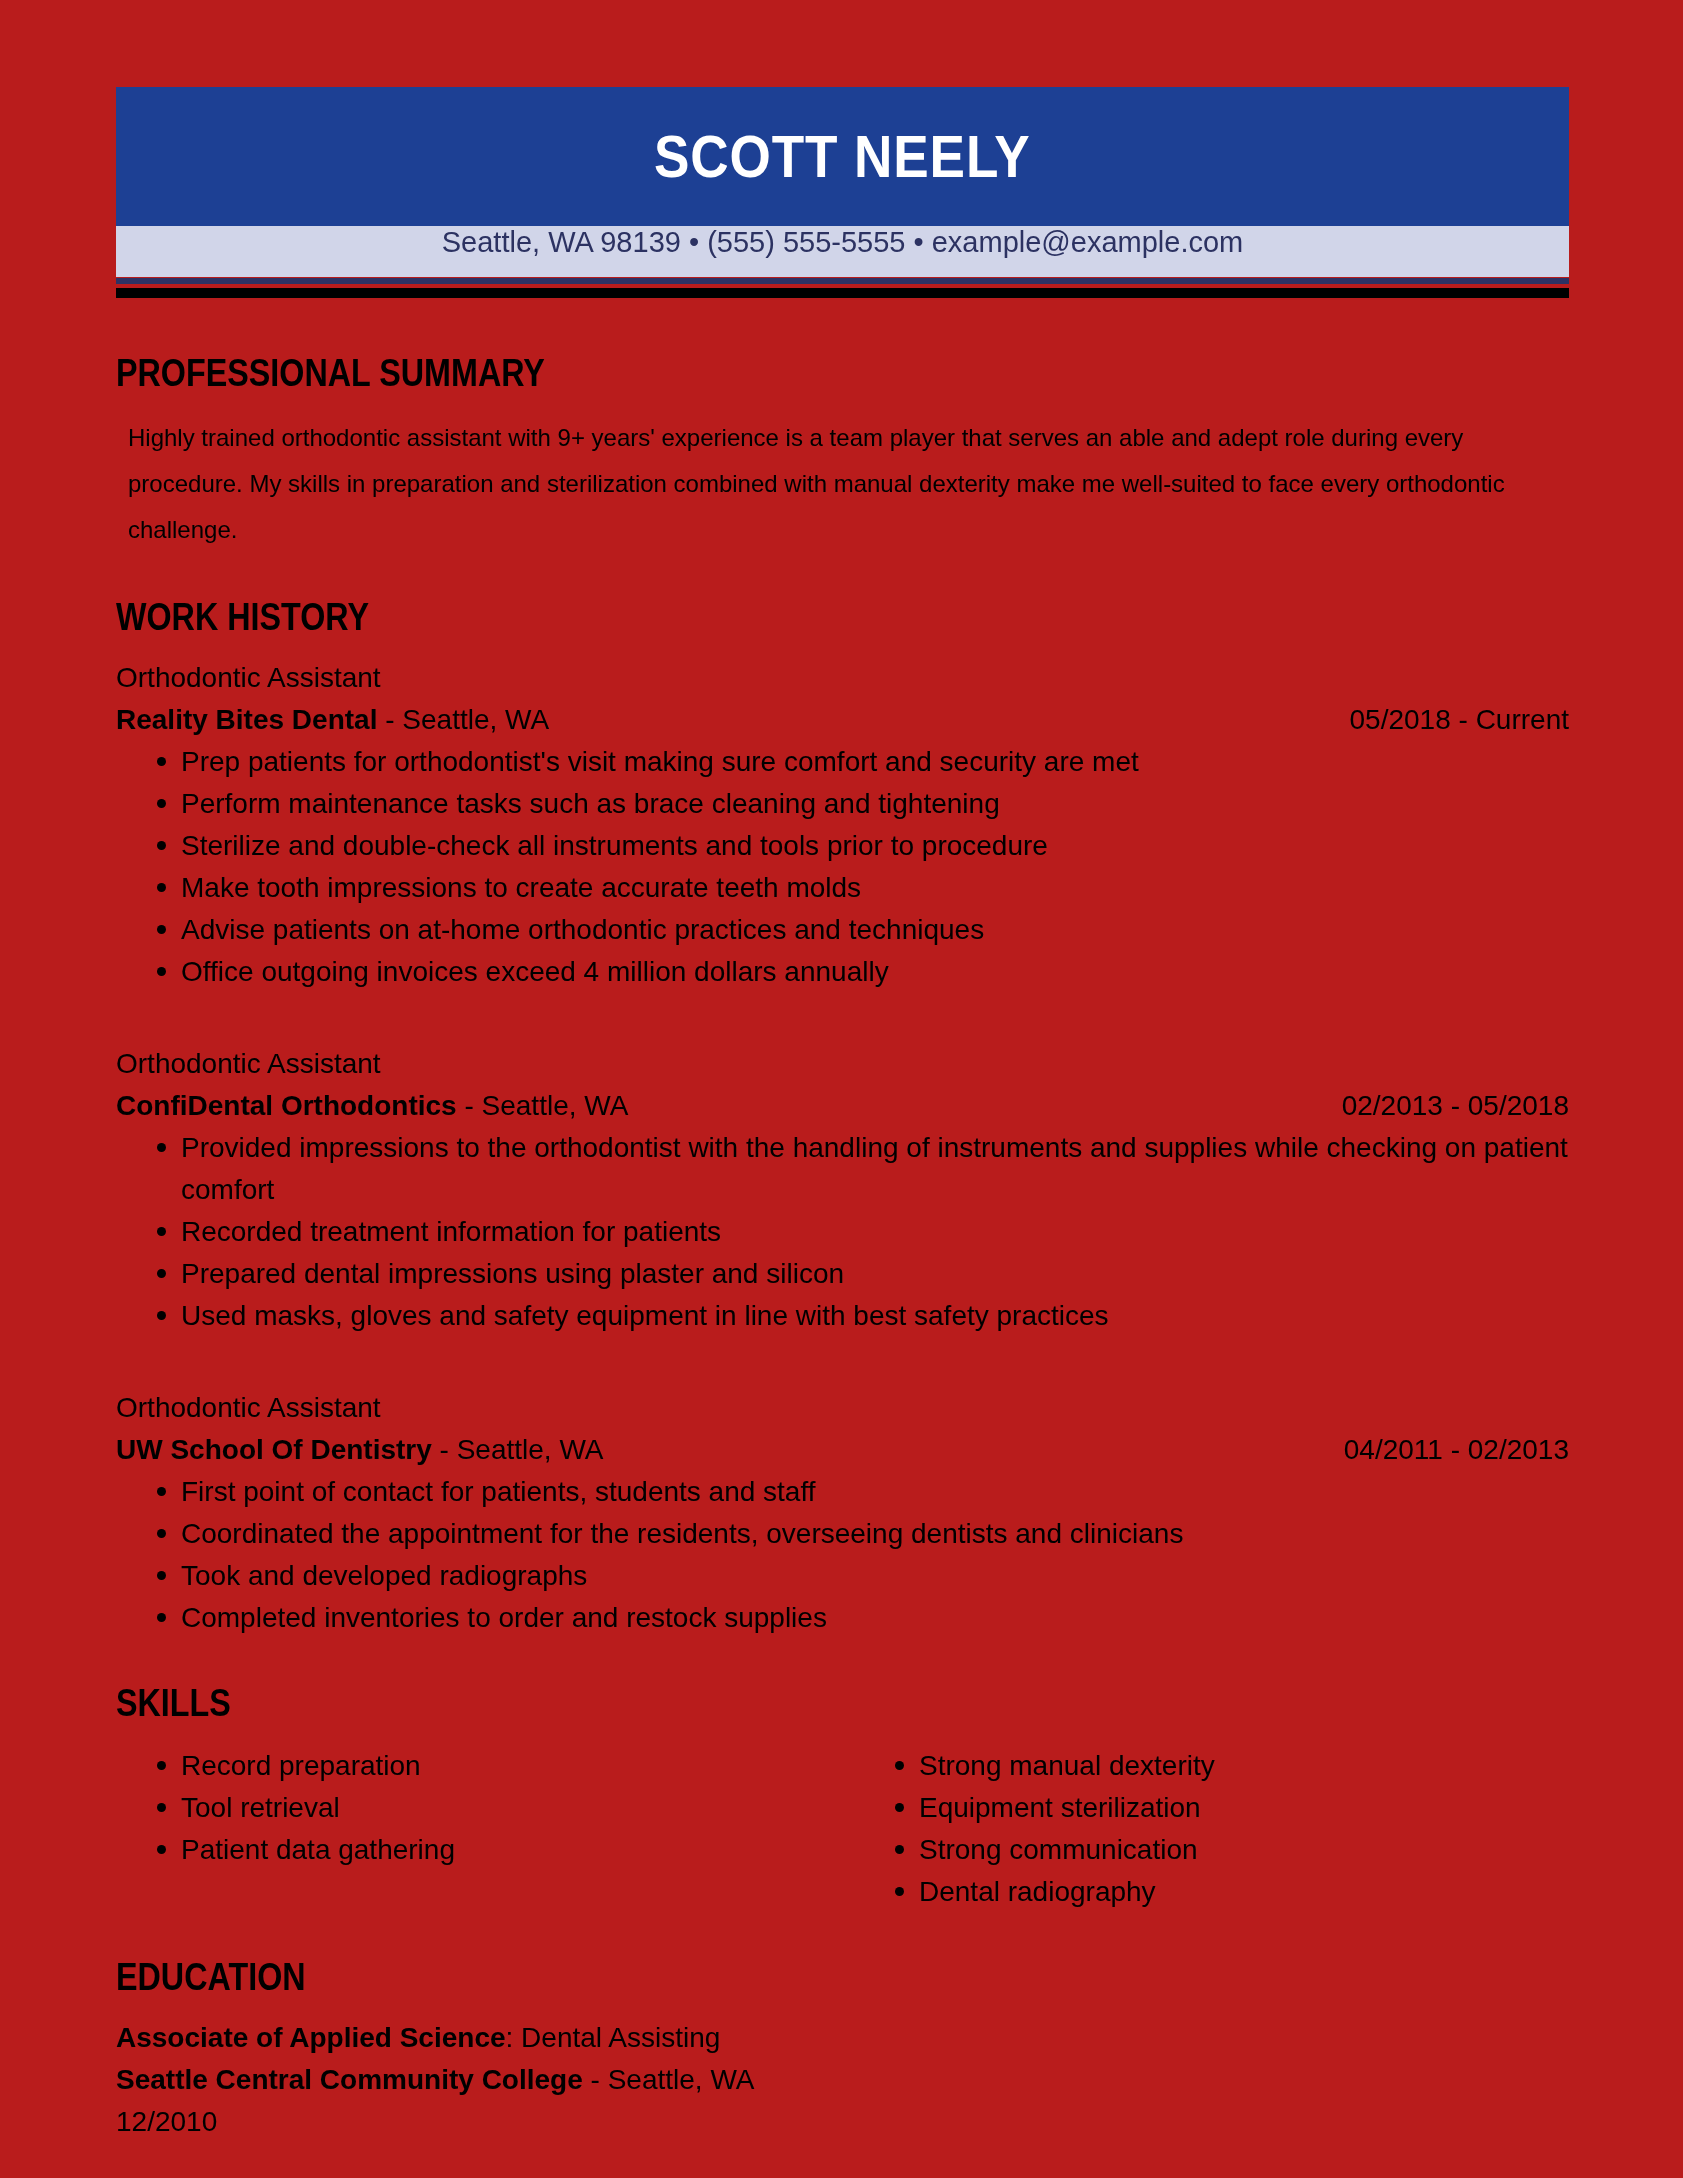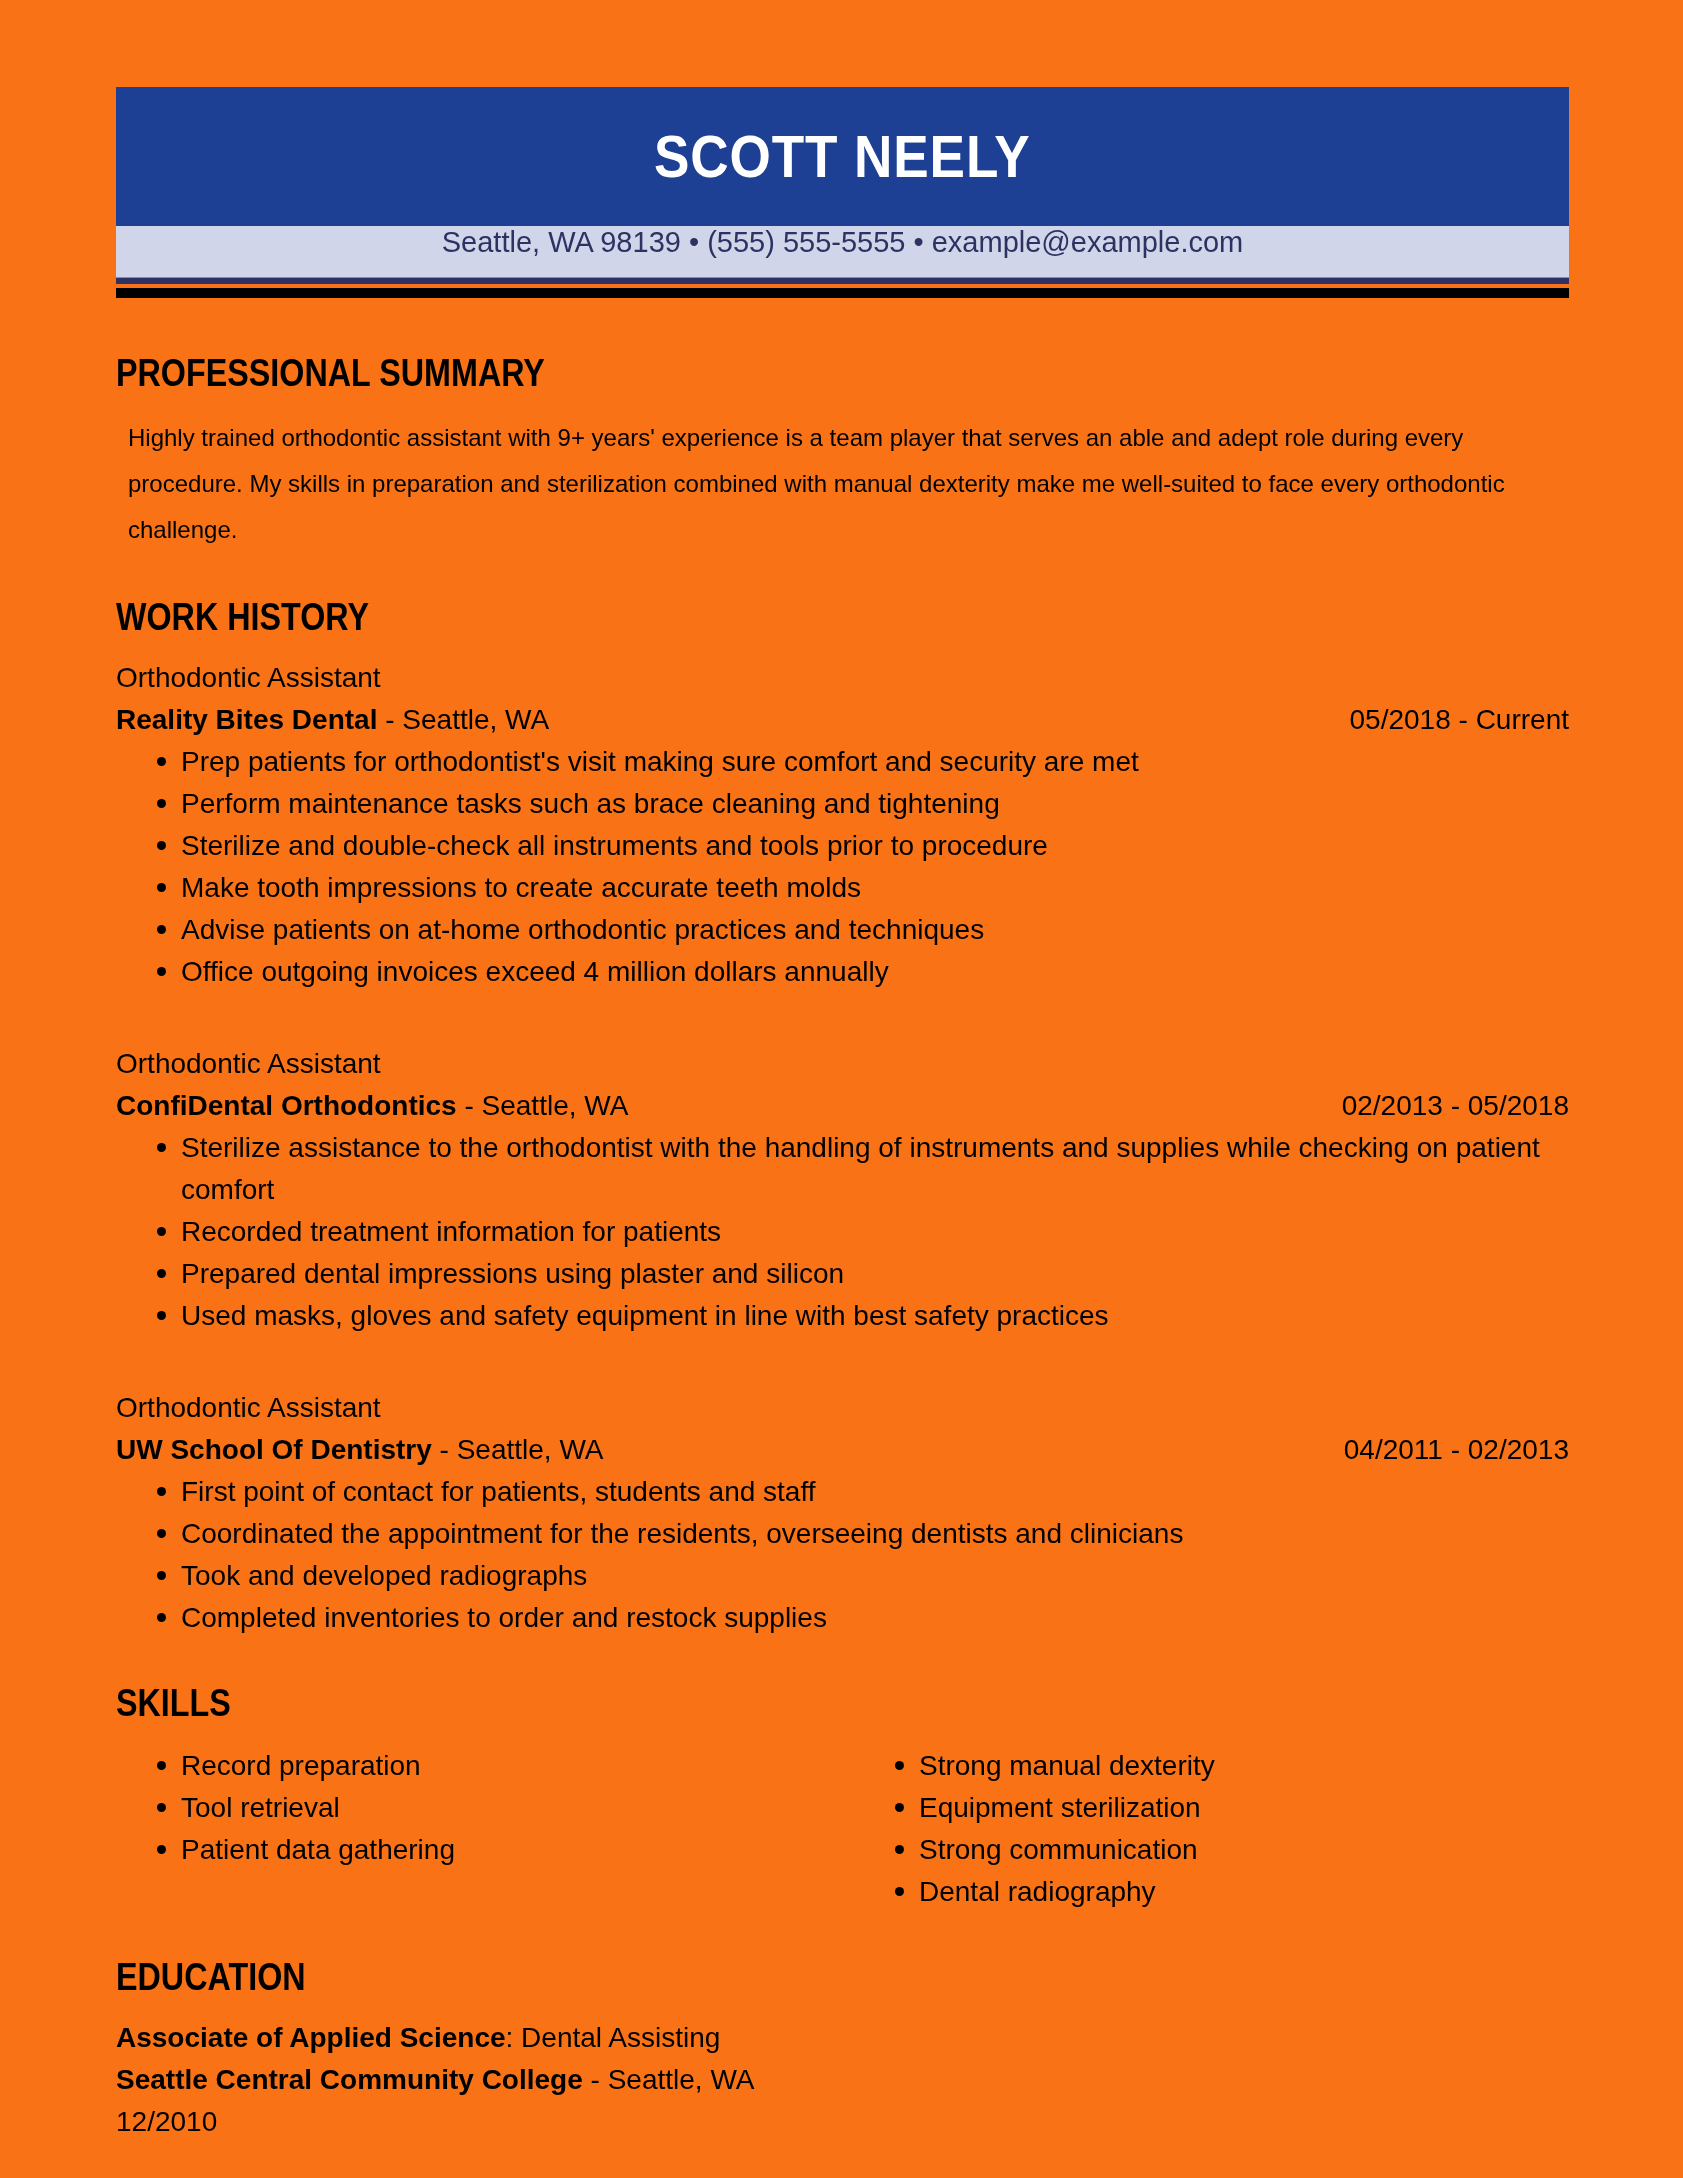--- a/index.html
+++ b/index.html
@@ -1,20 +1,20 @@
 <!DOCTYPE html>
 <html><head>
 <meta charset="utf-8">
 <style>
   html,body{margin:0;padding:0;background:#ffffff;}
   .page{
     width:1683px;height:2178px;
     box-sizing:border-box;
     padding:87px 114px 0 116px;
-    background:#f97316;
+    background:#b91c1c;
     font-family:"Liberation Sans", sans-serif;
     color:#000000;
     overflow:hidden;
   }
   
   .banner{
     height:139px;
     background:#1d4094;
     display:flex;align-items:center;justify-content:center;
   }
@@ -123,21 +123,21 @@
       </ul>
     </section>
 
     <section class="job">
       <div class="job-title">Orthodontic Assistant</div>
       <div class="job-line">
         <div><span class="b">ConfiDental Orthodontics</span> <span>- Seattle, WA</span></div>
         <div class="dates">02/2013 - 05/2018</div>
       </div>
       <ul class="bullets">
-        <li>Sterilize assistance to the orthodontist with the handling of instruments and supplies while checking on patient comfort</li>
+        <li>Provided impressions to the orthodontist with the handling of instruments and supplies while checking on patient comfort</li>
         <li>Recorded treatment information for patients</li>
         <li>Prepared dental impressions using plaster and silicon</li>
         <li>Used masks, gloves and safety equipment in line with best safety practices</li>
       </ul>
     </section>
 
     <section class="job">
       <div class="job-title">Orthodontic Assistant</div>
       <div class="job-line">
         <div><span class="b">UW School Of Dentistry</span> <span>- Seattle, WA</span></div>

